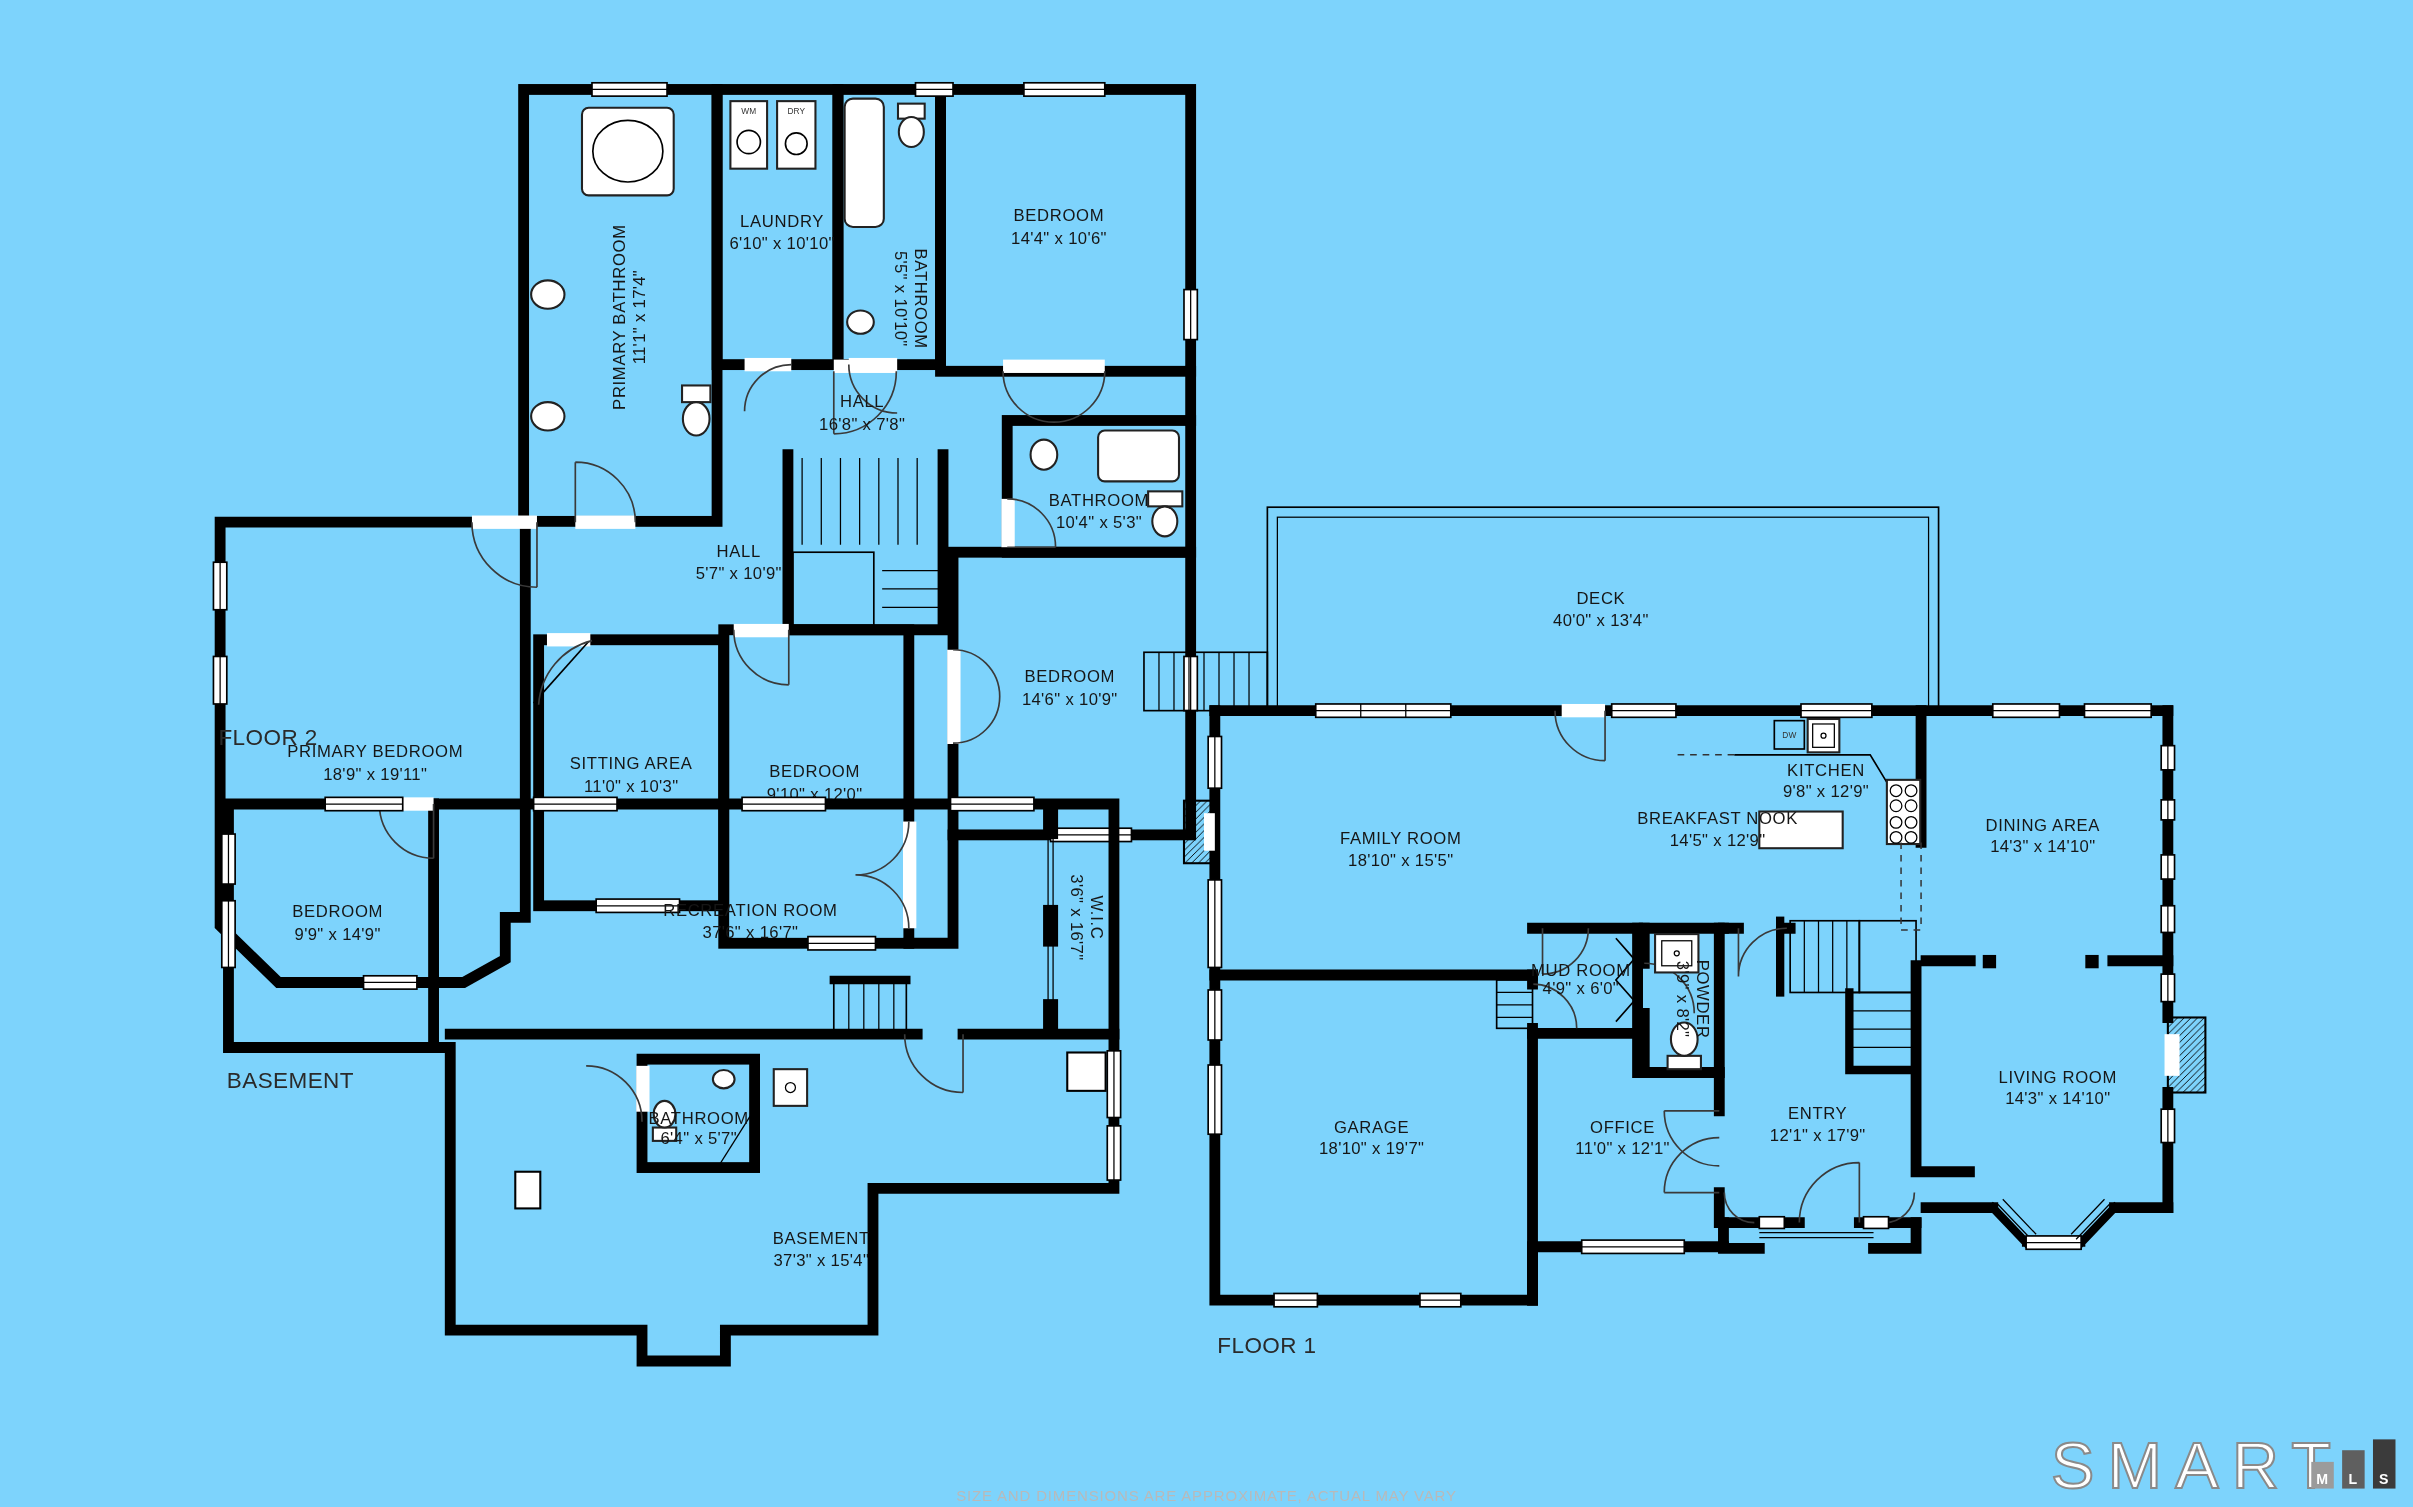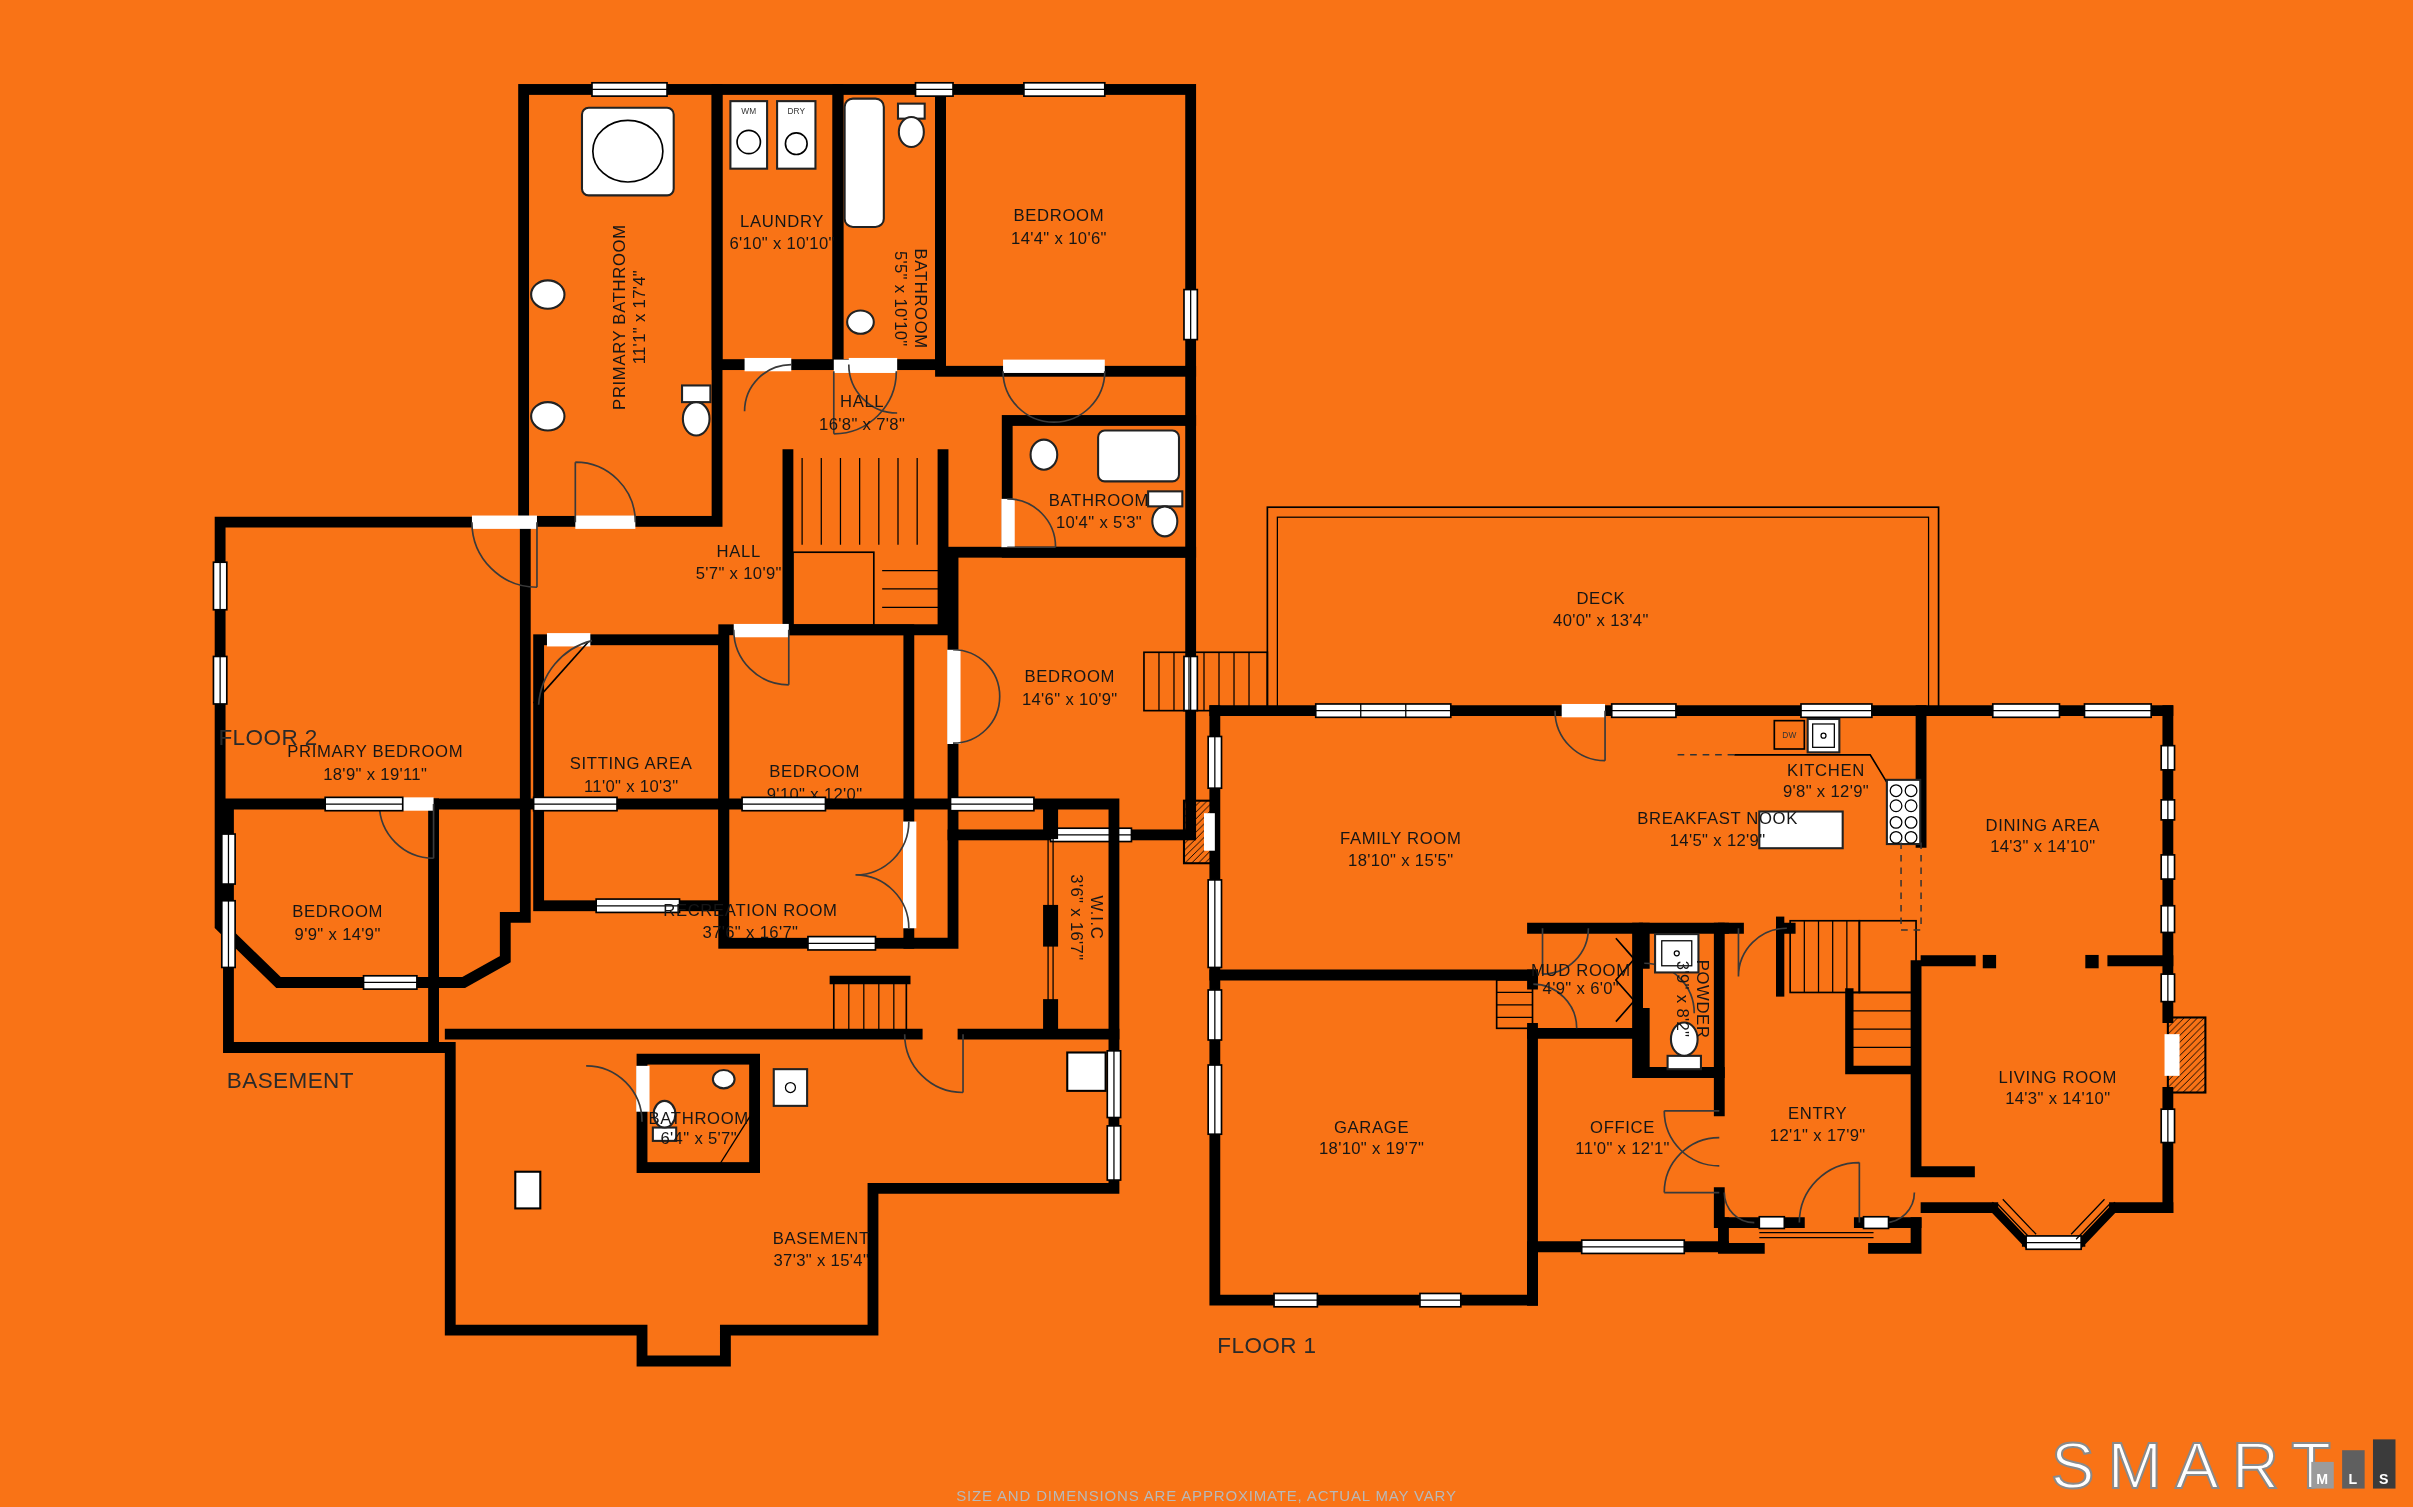--- a/index.html
+++ b/index.html
@@ -1,16 +1,16 @@
 <!DOCTYPE html>
 <html style="font-size:13.3px"><head>
 <meta charset="utf-8">
 <style>
   html,body{margin:0;padding:0;background:#ffffff;}
-  .canvas{position:relative;width:2413px;height:1508px;background:#f97316;overflow:hidden;}
+  .canvas{position:relative;width:2413px;height:1508px;background:#7dd3fc;overflow:hidden;}
   svg{display:block;}
   .wall{fill:none;stroke:#000;stroke-width:13;stroke-linecap:square;}
   .wallthin{fill:none;stroke:#000;stroke-width:10;stroke-linecap:square;}
   .thin{fill:none;stroke:#000;stroke-width:2;}
   .thin15{fill:none;stroke:#000;stroke-width:1.5;}
   .dash{fill:none;stroke:#333;stroke-width:1.8;stroke-dasharray:8 7;}
   .door{fill:none;stroke:#3a3a3a;stroke-width:2;}
   .win{fill:#fff;stroke:#000;stroke-width:2;}
   .fix{fill:#fff;stroke:#222;stroke-width:2.5;}
   .gap{fill:#fff;stroke:none;}

